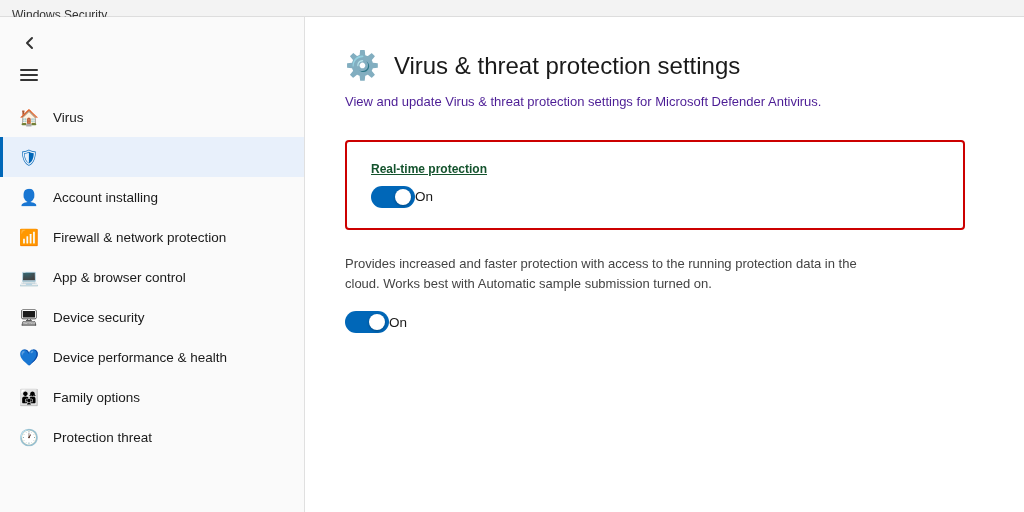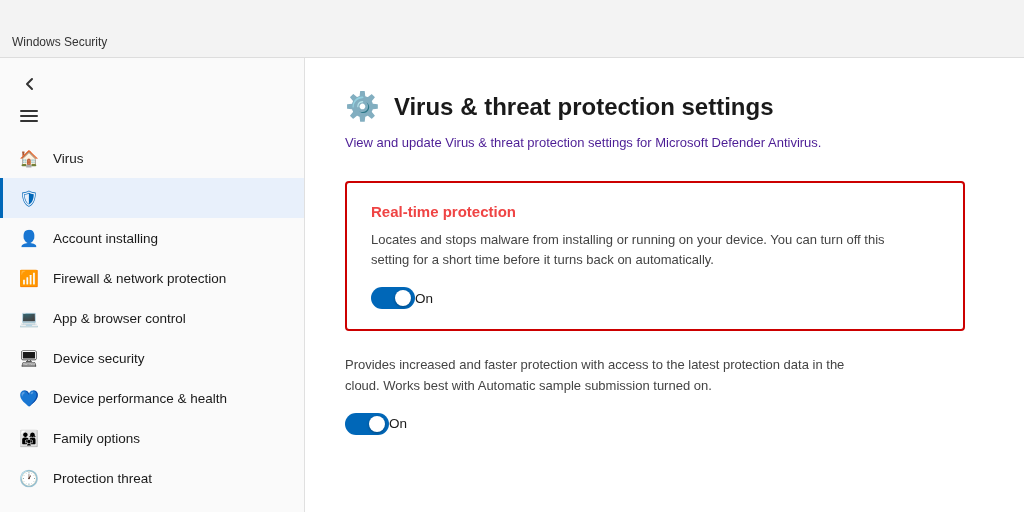--- a/index.html
+++ b/index.html
@@ -16,23 +16,22 @@
     }
 
     
     .title-bar {
       background: #f3f3f3;
       padding: 8px 12px;
       font-size: 12px;
       color: #333;
       border-bottom: 1px solid #ddd;
       display: flex;
-      align-items: flex-end;
+      align-items: flex-start;
       height: 16px;
-      margin-top: 41px;
     }
 
     .main-layout {
       display: flex;
       flex: 1;
       overflow: hidden;
     }
 
     
     .sidebar {
@@ -121,21 +120,21 @@
 
     .page-header {
       display: flex;
       align-items: center;
       gap: 14px;
       margin-bottom: 10px;
     }
 
     .page-title {
       font-size: 24px;
-      font-weight: 700;
+      font-weight: 400;
       color: #1a1a1a;
     }
 
     .page-subtitle {
       font-size: 13px;
       color: #4c1d95;
       margin-bottom: 28px;
       line-height: 1.5;
       max-width: 520px;
     }
@@ -150,24 +149,25 @@
     }
 
     .card-plain {
       border: none;
       padding: 0;
       margin-bottom: 24px;
       max-width: 620px;
     }
 
     .card-title {
-      font-size: 15px;
+      font-size: 12px;
       font-weight: 600;
       margin-bottom: 10px;
-      color: #ef4444;
+      color: #14532d;
+      text-decoration: underline;
     }
 
     .card-desc {
       font-size: 13px;
       color: #444;
       line-height: 1.6;
       margin-bottom: 16px;
       max-width: 520px;
     }
 
@@ -278,31 +278,30 @@
 
     <div class="page-header">
       <span class="header-icon">⚙️</span>
       <h1 class="page-title">Virus &amp; threat protection settings</h1>
     </div>
     <p class="page-subtitle">View and update Virus &amp; threat protection settings for Microsoft Defender Antivirus.</p>
 
     <div id="cards-container">
         <div class="protection-card">
           <div class="card-title">Real-time protection</div>
-          <div class="card-desc">Locates and stops malware from installing or running on your device. You can turn off this setting for a short time before it turns back on automatically.</div>
           <div class="toggle-row">
             <label class="toggle-switch">
               <div class="toggle-track"></div>
               <div class="toggle-thumb"></div>
             </label>
             <span class="toggle-label">On</span>
           </div>
         </div>
         <div class="card-plain">
-          <div class="card-desc">Provides increased and faster protection with access to the latest protection data in the cloud. Works best with Automatic sample submission turned on.</div>
+          <div class="card-desc">Provides increased and faster protection with access to the running protection data in the cloud. Works best with Automatic sample submission turned on.</div>
           <div class="toggle-row">
             <label class="toggle-switch">
               <div class="toggle-track"></div>
               <div class="toggle-thumb"></div>
             </label>
             <span class="toggle-label">On</span>
           </div>
         </div>
       </div>
 

